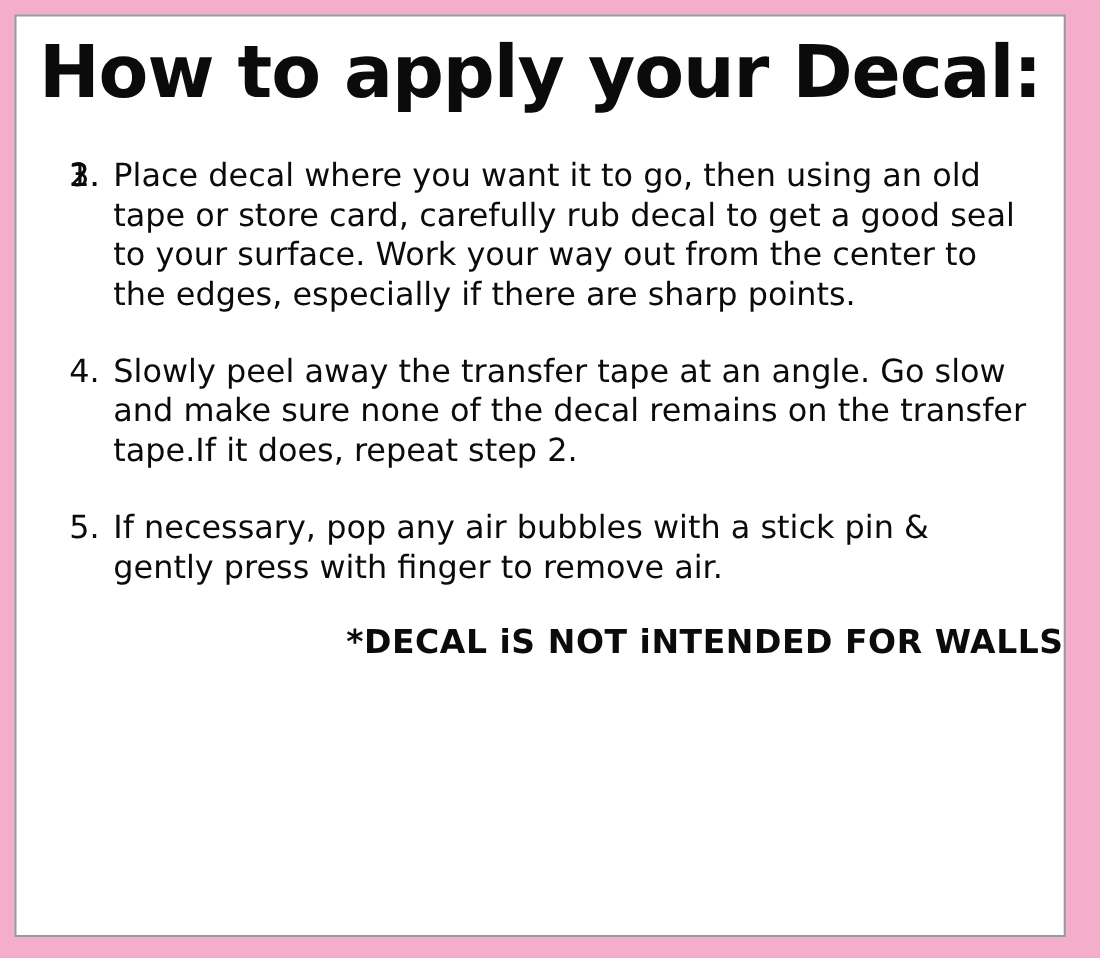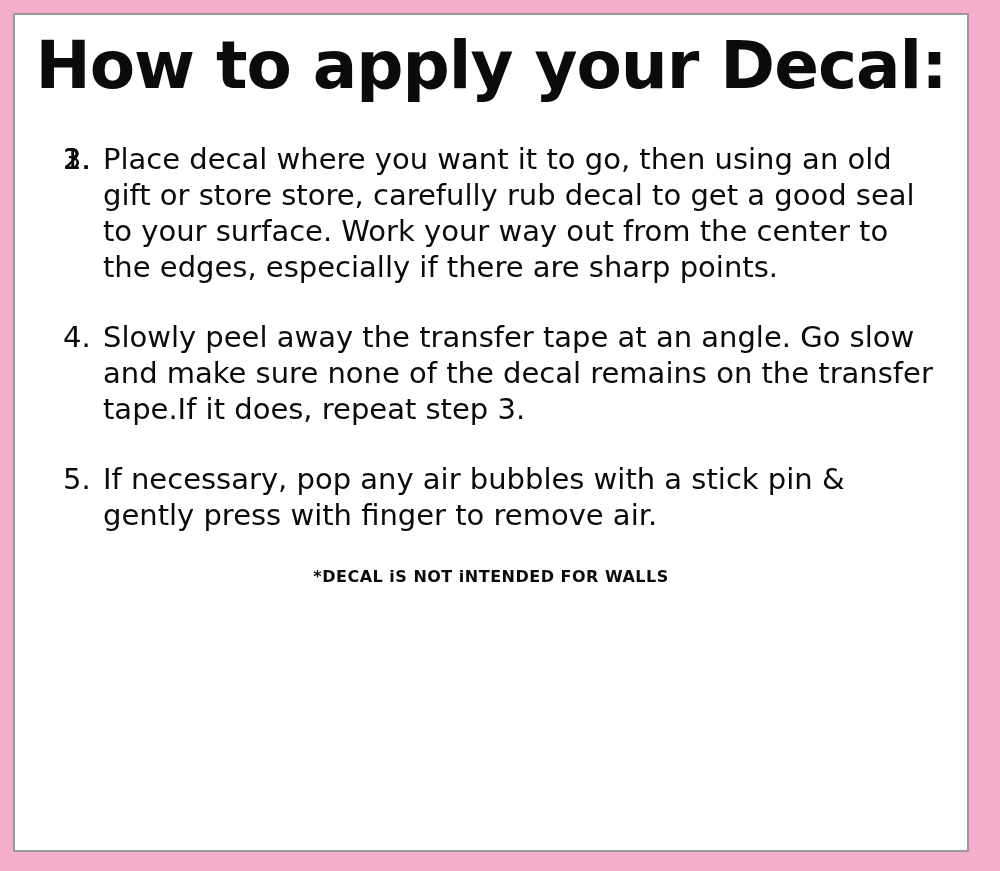--- a/index.html
+++ b/index.html
@@ -52,22 +52,22 @@
   }
 
   .step-number {
     position: absolute;
     left: 0;
     top: 0;
   }
 
   .footnote {
     margin-top: 8px;
-    text-align: center;
-    font-size: 16px;
+    text-align: right;
+    font-size: 30px;
     font-weight: bold;
     letter-spacing: 0.5px;
   }
 </style>
 </head>
 <body>
 
 <div class="frame">
   <div class="card">
 
@@ -75,25 +75,25 @@
 
     <ol class="steps">
       <li class="step">
         <span class="step-number">1.</span>
       </li>
       <li class="step">
         <span class="step-number">2.</span>
       </li>
       <li class="step">
         <span class="step-number">3.</span>
-        <span class="step-text">Place decal where you want it to go, then using an old gift or store store, carefully rub decal to get a good seal to your surface. Work your way out from the center to the edges, especially if there are sharp points.</span>
+        <span class="step-text">Place decal where you want it to go, then using an old tape or store card, carefully rub decal to get a good seal to your surface. Work your way out from the center to the edges, especially if there are sharp points.</span>
       </li>
       <li class="step">
         <span class="step-number">4.</span>
-        <span class="step-text">Slowly peel away the transfer tape at an angle. Go slow and make sure none of the decal remains on the transfer tape.If it does, repeat step 3.</span>
+        <span class="step-text">Slowly peel away the transfer tape at an angle. Go slow and make sure none of the decal remains on the transfer tape.If it does, repeat step 2.</span>
       </li>
       <li class="step">
         <span class="step-number">5.</span>
         <span class="step-text">If necessary, pop any air bubbles with a stick pin &amp; gently press with finger to remove air.</span>
       </li>
     </ol>
 
     <div class="footnote">*DECAL iS NOT iNTENDED FOR WALLS</div>
 
   </div>

